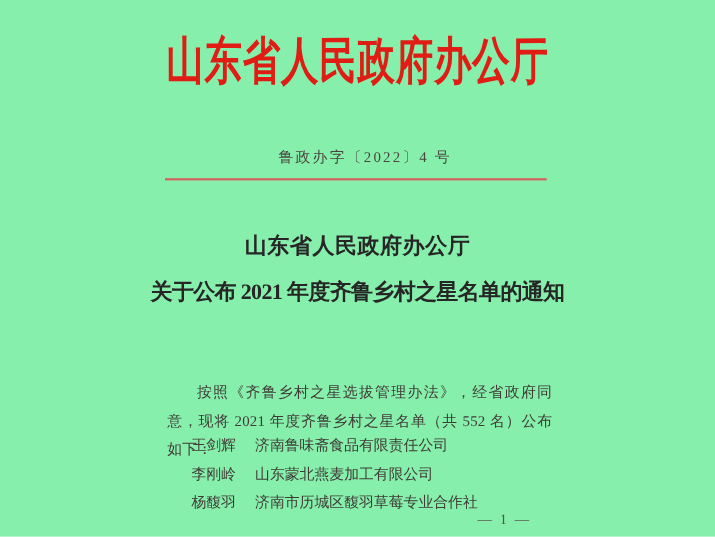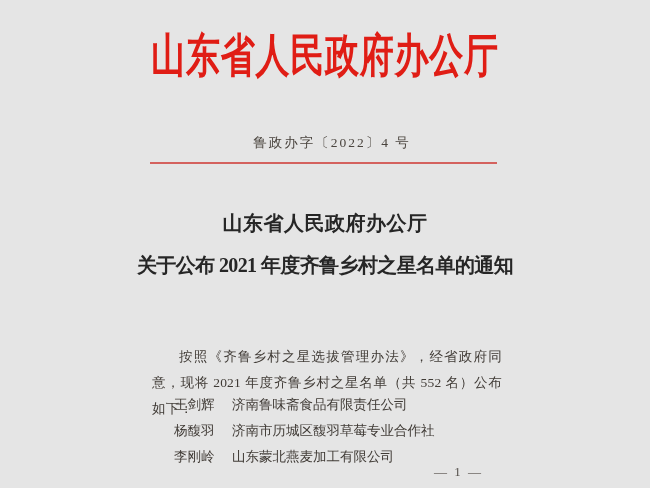--- a/index.html
+++ b/index.html
@@ -3,21 +3,21 @@
 <meta charset="utf-8">
 <style>
   * { margin: 0; padding: 0; box-sizing: border-box; }
   html, body { background: #ffffff; }
   body { font-family: "Liberation Serif", "DejaVu Serif", serif; }
 
   .page {
     position: relative;
     width: 650px;
     height: 488px;
-    background: #e5e5e5;
+    background: #86efac;
     overflow: hidden;
   }
 
   .header-title {
     position: absolute;
     top: 28px;
     left: 0;
     width: 650px;
     text-align: center;
     font-size: 46px;
@@ -144,24 +144,24 @@
 
 
   <p class="body-block intro">按照《齐鲁乡村之星选拔管理办法》，经省政府同意，现将 2021 年度齐鲁乡村之星名单（共 552 名）公布如下：</p>
 
   <ul class="star-list">
     <li class="star-row">
       <span class="star-name">王剑辉</span>
       <span class="star-org">济南鲁味斋食品有限责任公司</span>
     </li>
     <li class="star-row">
+      <span class="star-name">李刚岭</span>
+      <span class="star-org">山东蒙北燕麦加工有限公司</span>
+    </li>
+    <li class="star-row">
       <span class="star-name">杨馥羽</span>
       <span class="star-org">济南市历城区馥羽草莓专业合作社</span>
-    </li>
-    <li class="star-row">
-      <span class="star-name">李刚岭</span>
-      <span class="star-org">山东蒙北燕麦加工有限公司</span>
     </li>
   </ul>
 
   <div class="page-number">— 1 —</div>
 
 </div>
 
 </body></html>

